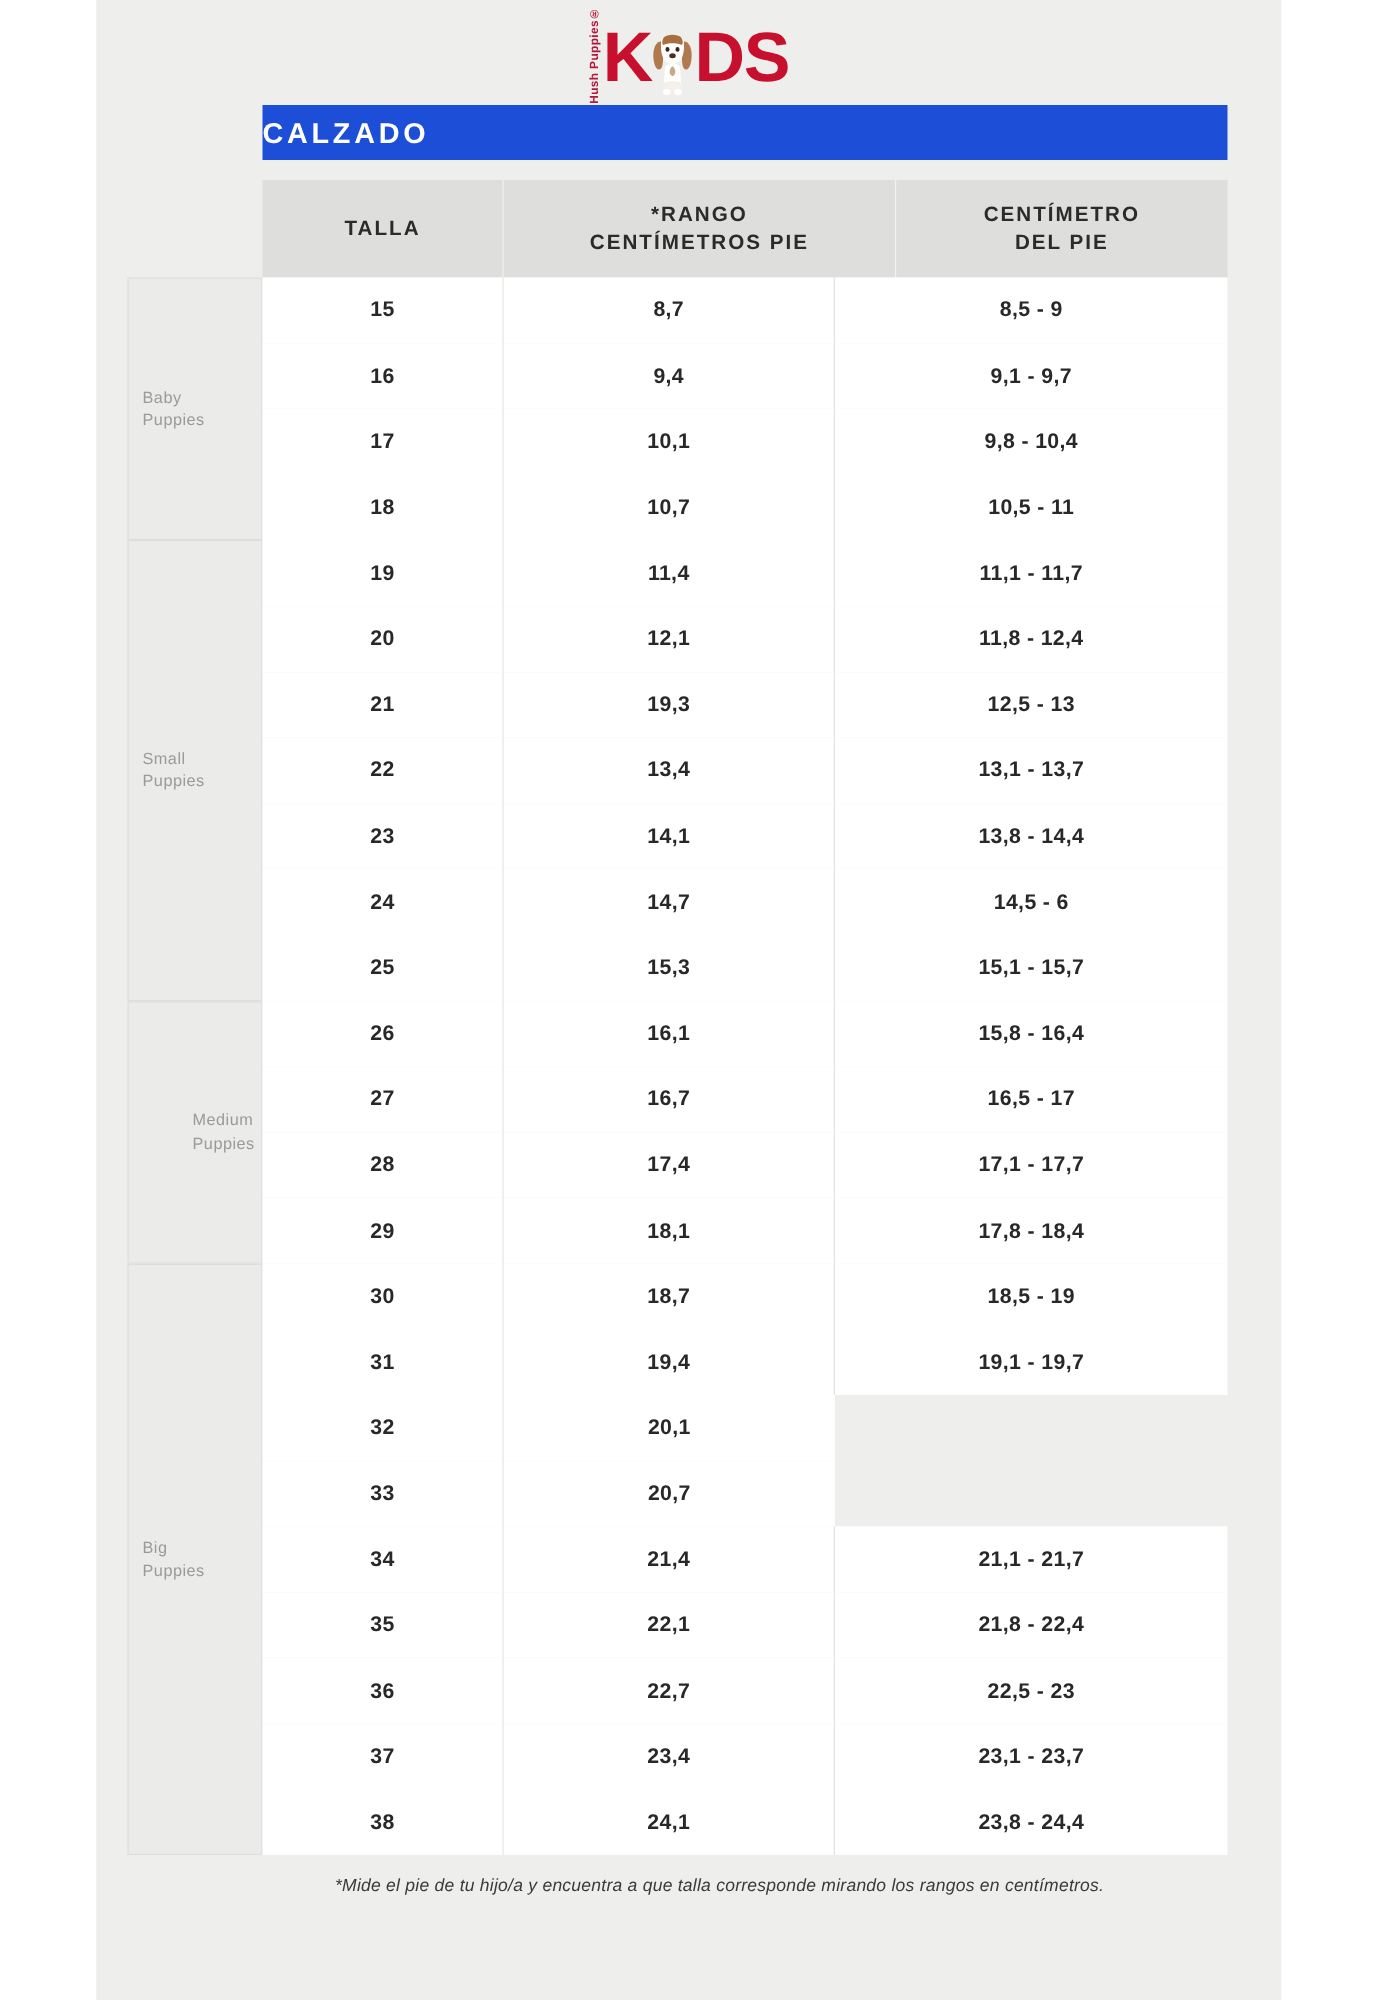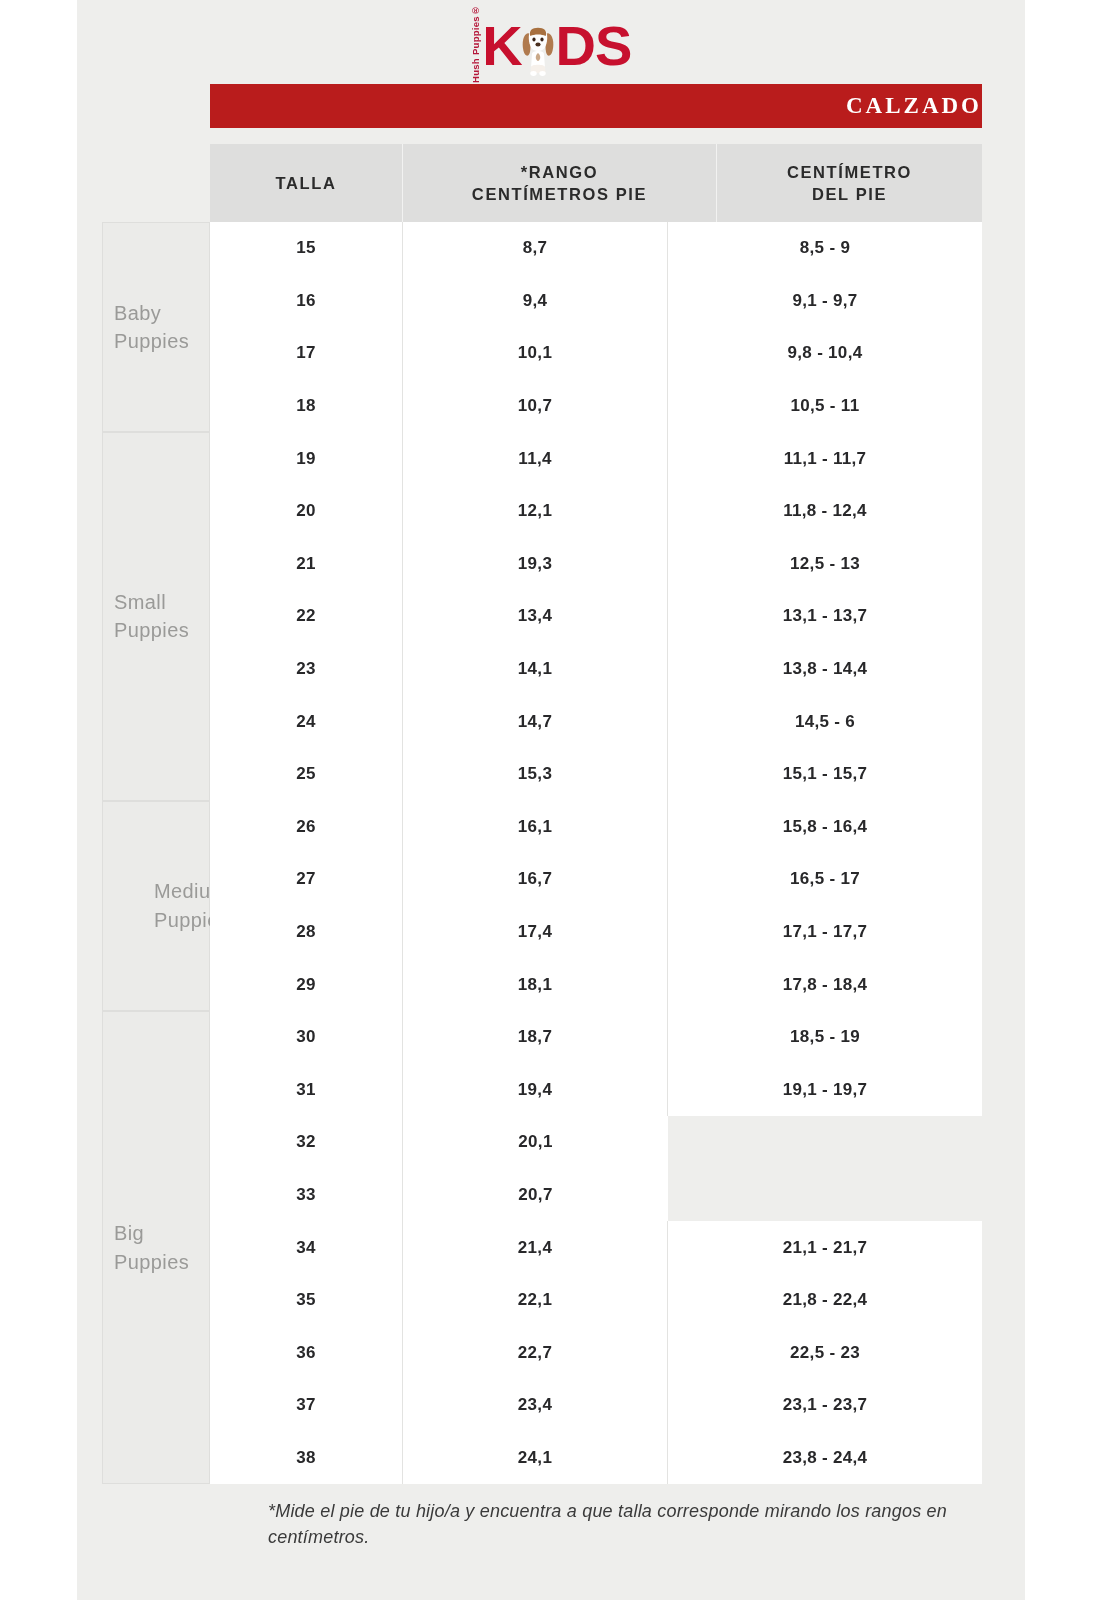--- a/index.html
+++ b/index.html
@@ -83,25 +83,24 @@
     height: 54px;
   }
 
   
   #title-bar {
     position: absolute;
     left: 133px;
     top: 84px;
     width: 772px;
     height: 44px;
-    background: #b91c1c;
-    display: flex;
-    align-items: center;
-    justify-content: flex-end;
-    font-family: Liberation Serif, serif;
+    background: #1d4ed8;
+    display: flex;
+    align-items: center;
+    justify-content: flex-start;
   }
   #title-bar .title-text {
     color: #ffffff;
     font-size: 23px;
     font-weight: bold;
     letter-spacing: 3px;
   }
 
   
   #cats {
@@ -115,21 +114,21 @@
     position: absolute;
     left: 0;
     width: 108px;
     background: #ebebe9;
     border: 1px solid #dededc;
     display: flex;
     align-items: center;
   }
   .cat-label {
     padding-left: 11px;
-    font-size: 20px;
+    font-size: 13px;
     line-height: 1.42;
     color: #9a9a98;
     letter-spacing: 0.4px;
     font-weight: normal;
   }
 
   
   #table {
     position: absolute;
     left: 133px;
@@ -174,21 +173,21 @@
   }
   .row.data .cell:last-child { border-right: none; }
   .row.data.alt .cell { background: #ffffff; }
 
   
   #footnote {
     position: absolute;
     left: 133px;
     top: 1498px;
     width: 790px;
-    font-size: 18px;
+    font-size: 14px;
     font-style: italic;
     color: #3a3a3a;
     line-height: 1.45;
     letter-spacing: 0.2px;
     padding-left: 58px;
   }
 </style>
 </head>
 <body>
 

